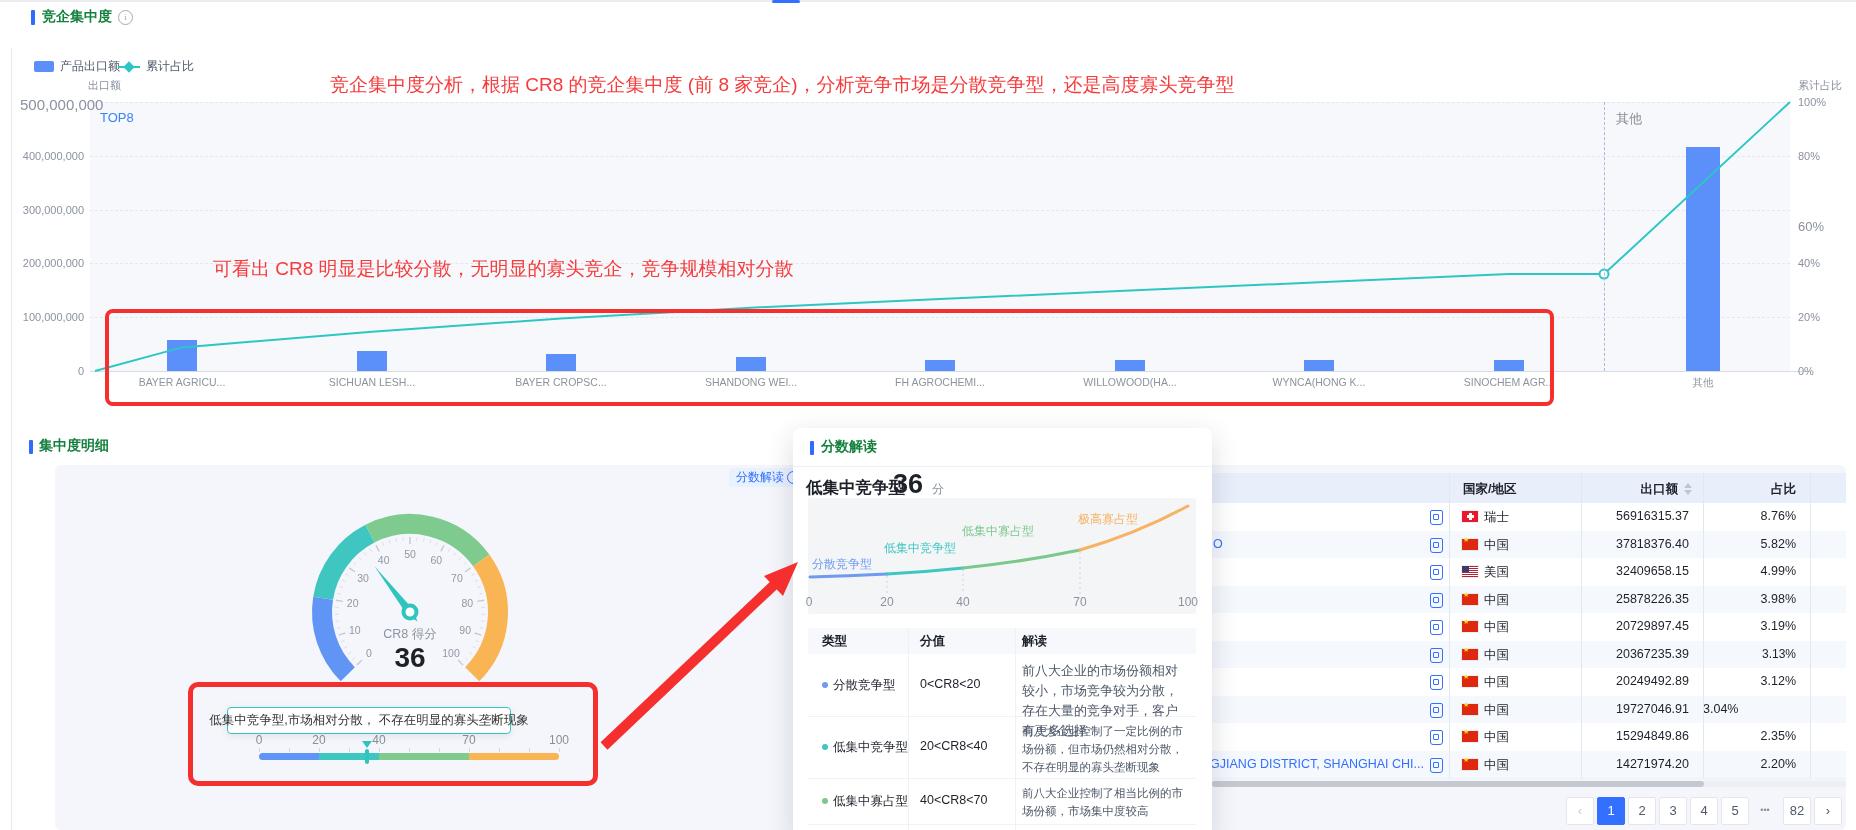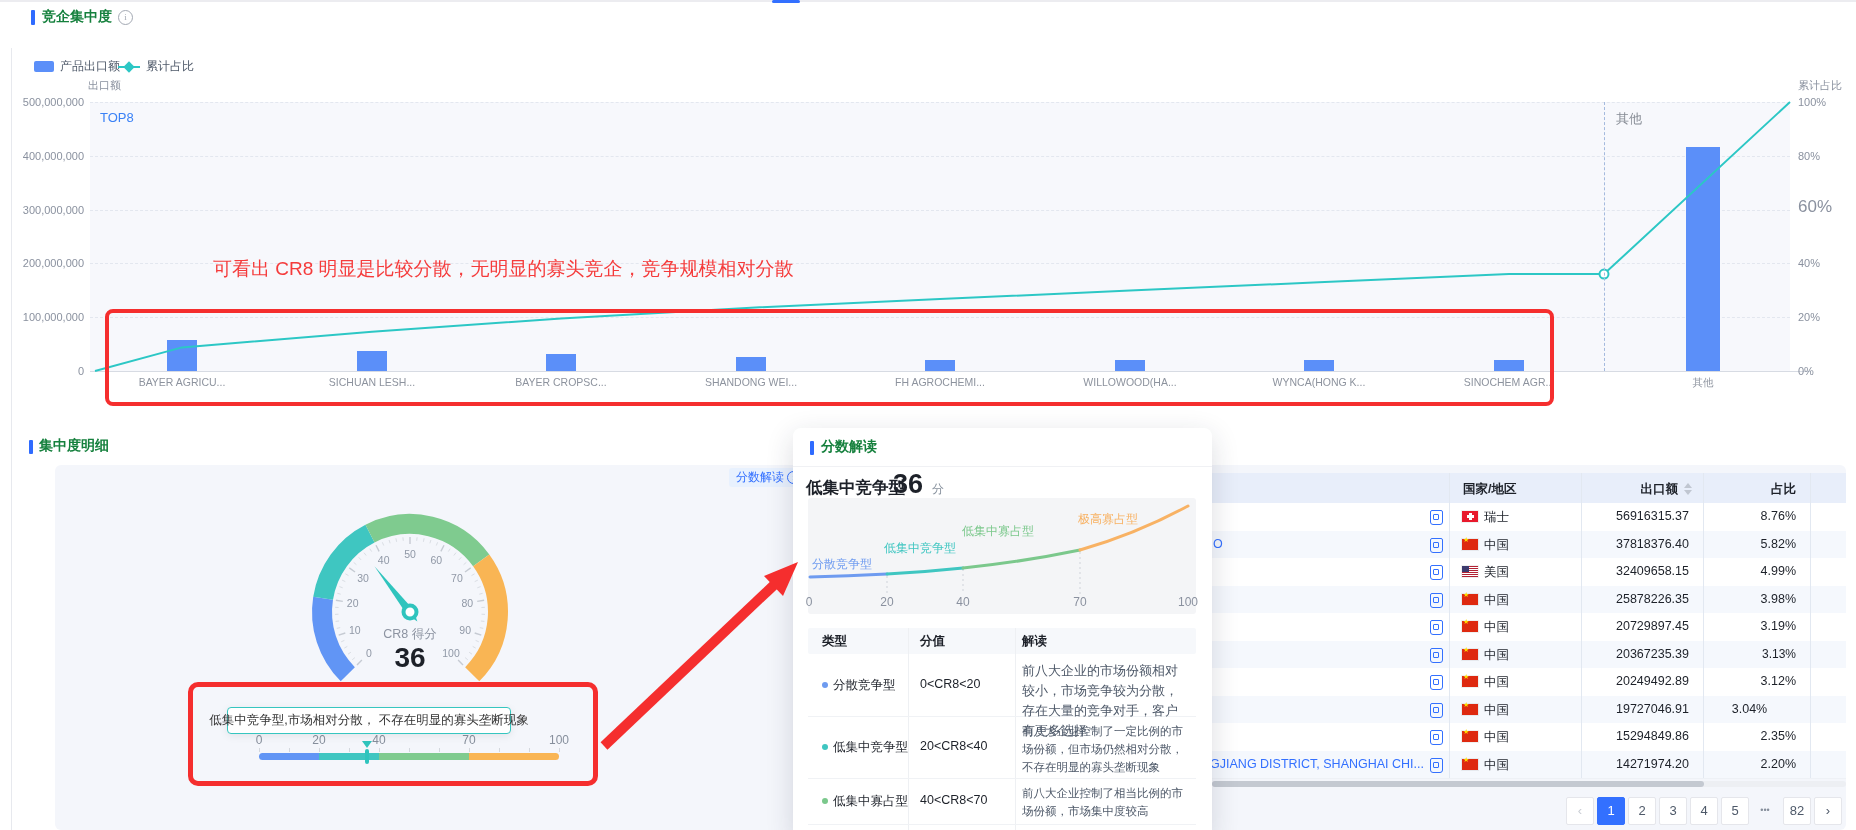--- a/index.html
+++ b/index.html
@@ -67,42 +67,43 @@
       <div class="bar" style="position: absolute; left: 1304px; top: 360.106px; width: 30px; height: 10.8942px;"></div>
       <div class="bar" style="position: absolute; left: 1494px; top: 360.387px; width: 30px; height: 10.6132px;"></div>
       <div class="bar" style="position: absolute; left: 1686px; top: 147.353px; width: 34px; height: 223.647px;"></div>
     </div>
     <div id="yticks">
       <div style="position: absolute; left: 4px; top: 365px; width: 80px; text-align: right; font-size: 11px; color: rgb(138, 145, 159);">0</div>
       <div style="position: absolute; left: 4px; top: 311.2px; width: 80px; text-align: right; font-size: 11px; color: rgb(138, 145, 159);">100,000,000</div>
       <div style="position: absolute; left: 4px; top: 257.4px; width: 80px; text-align: right; font-size: 11px; color: rgb(138, 145, 159);">200,000,000</div>
       <div style="position: absolute; left: 4px; top: 203.6px; width: 80px; text-align: right; font-size: 11px; color: rgb(138, 145, 159);">300,000,000</div>
       <div style="position: absolute; left: 4px; top: 149.8px; width: 80px; text-align: right; font-size: 11px; color: rgb(138, 145, 159);">400,000,000</div>
-      <div style="position: absolute; left: 4px; top: 96px; width: 80px; text-align: right; font-size: 11px; color: rgb(138, 145, 159);">500,000,000</div>
+      <div style="position: absolute; left: 20px; top: 96px; width: 80px; text-align: right; font-size: 15px; color: rgb(138, 145, 159);">500,000,000</div>
     </div>
     <div id="y2ticks">
       <div style="position: absolute; left: 1798px; top: 365px; font-size: 11px; color: rgb(138, 145, 159);">0%</div>
       <div style="position: absolute; left: 1798px; top: 311.2px; font-size: 11px; color: rgb(138, 145, 159);">20%</div>
       <div style="position: absolute; left: 1798px; top: 257.4px; font-size: 11px; color: rgb(138, 145, 159);">40%</div>
-      <div style="position: absolute; left: 1798px; top: 197px; font-size: 17px; color: rgb(138, 145, 159);">60%</div>
+      <div style="position: absolute; left: 1798px; top: 219px; font-size: 13px; color: rgb(138, 145, 159);">60%</div>
       <div style="position: absolute; left: 1798px; top: 149.8px; font-size: 11px; color: rgb(138, 145, 159);">80%</div>
       <div style="position: absolute; left: 1798px; top: 96px; font-size: 11px; color: rgb(138, 145, 159);">100%</div>
     </div>
     <div id="xlabels">
       <div class="abs xlab" style="position: absolute; left: 102px; top: 376px; width: 160px;">BAYER AGRICU...</div>
       <div class="abs xlab" style="position: absolute; left: 292px; top: 376px; width: 160px;">SICHUAN LESH...</div>
       <div class="abs xlab" style="position: absolute; left: 481px; top: 376px; width: 160px;">BAYER CROPSC...</div>
       <div class="abs xlab" style="position: absolute; left: 671px; top: 376px; width: 160px;">SHANDONG WEI...</div>
       <div class="abs xlab" style="position: absolute; left: 860px; top: 376px; width: 160px;">FH AGROCHEMI...</div>
       <div class="abs xlab" style="position: absolute; left: 1050px; top: 376px; width: 160px;">WILLOWOOD(HA...</div>
       <div class="abs xlab" style="position: absolute; left: 1239px; top: 376px; width: 160px;">WYNCA(HONG K...</div>
       <div class="abs xlab" style="position: absolute; left: 1429px; top: 376px; width: 160px;">SINOCHEM AGR...</div>
       <div class="abs xlab" style="position: absolute; left: 1623px; top: 376px; width: 160px;">其他</div>
     </div>
 
+  <div class="abs redtxt" style="left:330px;top:72px;">竞企集中度分析，根据 CR8 的竞企集中度 (前 8 家竞企)，分析竞争市场是分散竞争型，还是高度寡头竞争型</div>
   <div class="abs redtxt" style="left:213px;top:256px;">可看出 CR8 明显是比较分散，无明显的寡头竞企，竞争规模相对分散</div>
   <div class="abs redbox" style="left:105px;top:309px;width:1441px;height:89px;"></div>
 
   <div class="abs sec-bar" style="left:29px;top:440px;height:14px;"></div>
   <div class="abs sec-title" style="left:39px;top:437px;">集中度明细</div>
   <div class="abs" style="left:55px;top:465px;width:1791px;height:365px;background:#f4f6fb;border-radius:6px;z-index:1;"></div>
 
   <div class="abs" style="left:729px;top:468px;height:19px;padding:0 7px;background:#e8f1fe;border-radius:3px;z-index:3;display:flex;align-items:center;gap:3px;">
     <span style="font-size:12px;color:#3370ff;">分数解读</span>
     <span class="info-i" style="width:11px;height:11px;line-height:11px;font-size:8px;border-color:#3370ff;color:#3370ff;">i</span>
@@ -311,21 +312,21 @@
       <div style="position: absolute; left: 1484px; top: 674px; font-size: 12.5px; color: rgb(29, 33, 41); z-index: 2;">中国</div>
       <div style="position: absolute; left: 1581px; top: 674px; width: 108px; text-align: right; font-size: 12.5px; z-index: 2;">20249492.89</div>
       <div style="position: absolute; left: 1703px; top: 674px; width: 93px; text-align: right; font-size: 12.5px; z-index: 2;">3.12%</div>
       <div style="position: absolute; left: 1212px; top: 695.5px; width: 634px; height: 27.5px; background: rgb(245, 248, 253); border-bottom: 1px solid rgb(238, 241, 246); z-index: 2;"></div>
       <div class="abs cmp-icon" style="position: absolute; left: 1430px; top: 702.5px; z-index: 2;"></div>
       <div class="abs flag" style="position: absolute; left: 1462px; top: 703.5px; z-index: 2; background: rgb(222, 41, 16);">
         <span style="position: absolute; left: 1px; top: -3px; color: rgb(255, 222, 0); font-size: 7px;">★</span>
       </div>
       <div style="position: absolute; left: 1484px; top: 701.5px; font-size: 12.5px; color: rgb(29, 33, 41); z-index: 2;">中国</div>
       <div style="position: absolute; left: 1581px; top: 701.5px; width: 108px; text-align: right; font-size: 12.5px; z-index: 2;">19727046.91</div>
-      <div style="position: absolute; left: 1703px; top: 701.5px; width: 93px; text-align: center; font-size: 12.5px; z-index: 2;">3.04%</div>
+      <div style="position: absolute; left: 1703px; top: 701.5px; width: 93px; text-align: left; font-size: 12.5px; z-index: 2;">3.04%</div>
       <div style="position: absolute; left: 1212px; top: 723px; width: 634px; height: 27.5px; background: rgb(255, 255, 255); border-bottom: 1px solid rgb(238, 241, 246); z-index: 2;"></div>
       <div class="abs cmp-icon" style="position: absolute; left: 1430px; top: 730px; z-index: 2;"></div>
       <div class="abs flag" style="position: absolute; left: 1462px; top: 731px; z-index: 2; background: rgb(222, 41, 16);">
         <span style="position: absolute; left: 1px; top: -3px; color: rgb(255, 222, 0); font-size: 7px;">★</span>
       </div>
       <div style="position: absolute; left: 1484px; top: 729px; font-size: 12.5px; color: rgb(29, 33, 41); z-index: 2;">中国</div>
       <div style="position: absolute; left: 1581px; top: 729px; width: 108px; text-align: right; font-size: 12.5px; z-index: 2;">15294849.86</div>
       <div style="position: absolute; left: 1703px; top: 729px; width: 93px; text-align: right; font-size: 12.5px; z-index: 2;">2.35%</div>
       <div style="position: absolute; left: 1212px; top: 750.5px; width: 634px; height: 27.5px; background: rgb(245, 248, 253); border-bottom: 1px solid rgb(238, 241, 246); z-index: 2;"></div>
       <div class="abs link" style="position: absolute; right: 432px; top: 756.5px; z-index: 2;">AD,SONGJIANG DISTRICT, SHANGHAI CHI...</div>

